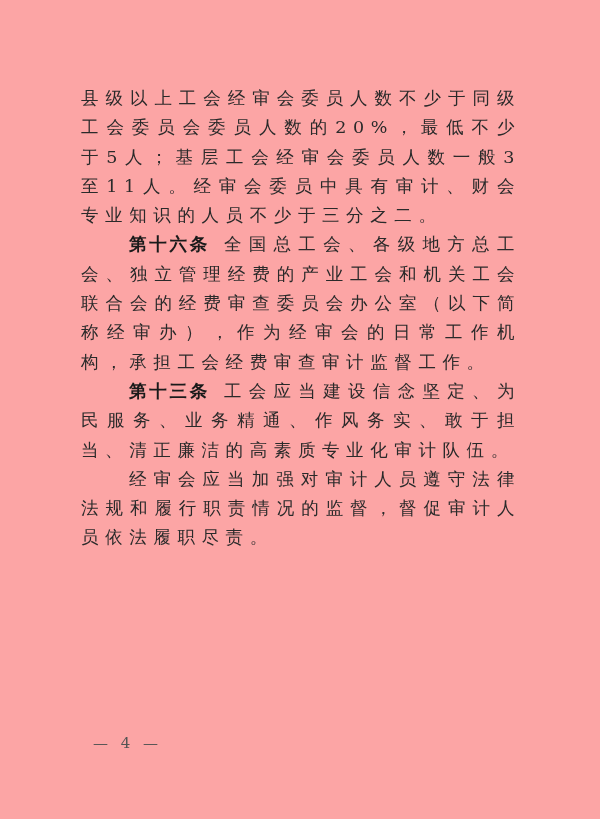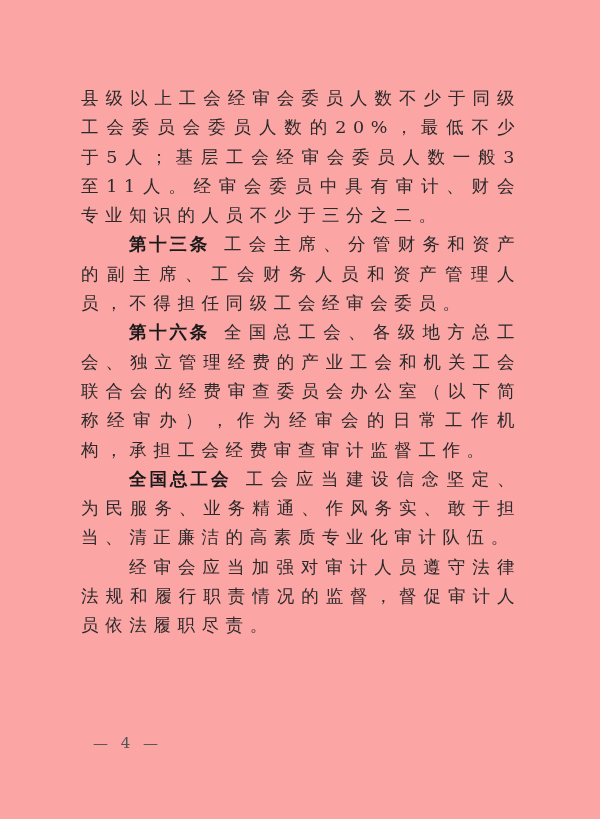--- a/index.html
+++ b/index.html
@@ -24,27 +24,24 @@
 </style>
 </head>
 <body>
 
 <div class="page">
   <div class="content">
     <p class="para">
       <span>县级以上工会经审会委员人数不少于同级工会委员会委员人数的20%，最低不少于5人；基层工会经审会委员人数一般3至11人。经审会委员中具有审计、财会专业知识的人员不少于三分之二。</span>
     </p>
     <p class="para indent">
-      <span class="art">第十三条</span><span>工会主席、分管财务和资产的副主席、工会财务人员和资产管理人员，不得担任同级工会经审会委员。</span>
-    </p>
-    <p class="para indent">
       <span class="art">第十六条</span><span>全国总工会、各级地方总工会、独立管理经费的产业工会和机关工会联合会的经费审查委员会办公室（以下简称经审办），作为经审会的日常工作机构，承担工会经费审查审计监督工作。</span>
     </p>
     <p class="para indent">
-      <span class="art">全国总工会</span><span>工会应当建设信念坚定、为民服务、业务精通、作风务实、敢于担当、清正廉洁的高素质专业化审计队伍。</span>
+      <span class="art">第十三条</span><span>工会应当建设信念坚定、为民服务、业务精通、作风务实、敢于担当、清正廉洁的高素质专业化审计队伍。</span>
     </p>
     <p class="para indent">
       <span>经审会应当加强对审计人员遵守法律法规和履行职责情况的监督，督促审计人员依法履职尽责。</span>
     </p>
 
   </div>
   <div class="pagenum">— 4 —</div>
 </div>
 
 </body></html>

